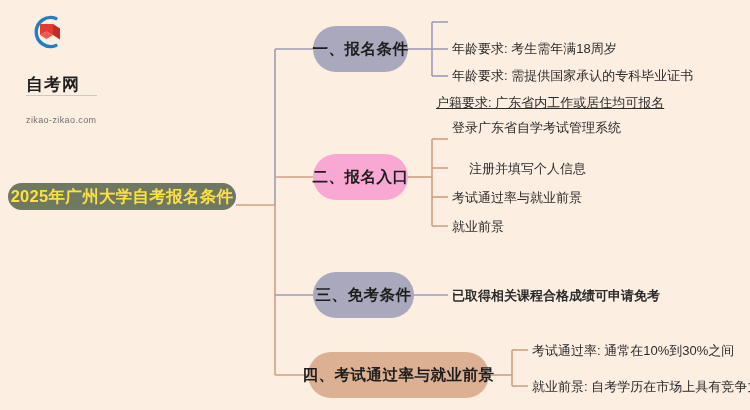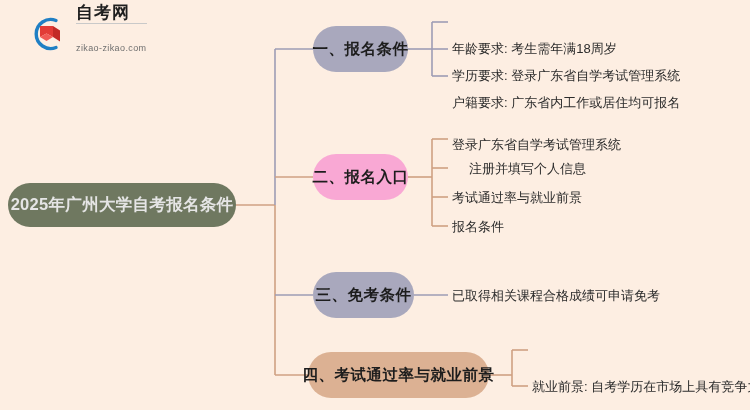--- a/index.html
+++ b/index.html
@@ -23,22 +23,23 @@
   }
 
   
   .logo-block {
     position: absolute;
     left: 26px;
     top: 12px;
     width: 150px;
     height: 42px;
     display: flex;
-    align-items: flex-end;
-    gap: 8px;
+    align-items: flex-start;
+    gap: 24px;
+    flex-direction: column;
   }
   .logo-mark {
     width: 42px;
     height: 40px;
     position: relative;
     flex: 0 0 auto;
   }
   .logo-text-wrap {
     display: flex;
     flex-direction: column;
@@ -80,24 +81,24 @@
     justify-content: center;
     box-sizing: border-box;
     white-space: nowrap;
     font-weight: 700;
     color: #1d1d1d;
   }
   .node-root {
     left: 8px;
     top: 183px;
     width: 228px;
-    height: 44px;
+    height: 27px;
     border-radius: 22px;
     background: #6f7860;
-    color: #e5e5e5;
+    color: #fde047;
     font-size: 16.5px;
     letter-spacing: 0.3px;
   }
   .node-branch {
     height: 46px;
     border-radius: 23px;
     font-size: 15.5px;
     letter-spacing: 0.5px;
   }
   .b1 { left: 313px; top: 26px;  width: 95px;  background: #a9a8bd; }
@@ -176,25 +177,26 @@
 
   <div class="node node-branch b1">一、报名条件</div>
 
   <div class="node node-branch b2">二、报名入口</div>
 
   <div class="node node-branch b4">四、考试通过率与就业前景</div>
 
   <div class="node node-branch b3">三、免考条件</div>
 
   <div class="leaf" style="left:452px; top:42px;">年龄要求: 考生需年满18周岁</div>
-  <div class="leaf" style="left:452px; top:69px;">学历要求: 登录广东省自学考试管理系统</div>
-  <div class="leaf" style="left:452px; top:96px;">户籍要求: 广东省内工作或居住均可报名</div>
-
-  <div class="leaf" style="left:452px; top:138px;">登录广东省自学考试管理系统</div>
+  <div class="leaf" style="left:452px; top:69px;">年龄要求: 需提供国家承认的专科毕业证书</div>
+  <div class="leaf" style="left:436px; top:96px;text-decoration:underline;">户籍要求: 广东省内工作或居住均可报名</div>
+
+  <div class="leaf" style="left:452px; top:121px;">登录广东省自学考试管理系统</div>
   <div class="leaf" style="left:452px; top:162px;margin-left:17px;">注册并填写个人信息</div>
   <div class="leaf" style="left:452px; top:191px;">考试通过率与就业前景</div>
-  <div class="leaf" style="left:452px; top:220px;">报名条件</div>
-
-  <div class="leaf" style="left:452px; top:289px;">已取得相关课程合格成绩可申请免考</div>
-
+  <div class="leaf" style="left:452px; top:220px;">就业前景</div>
+
+  <div class="leaf" style="left:452px; top:289px;font-weight:bold;">已取得相关课程合格成绩可申请免考</div>
+
+  <div class="leaf" style="left:532px; top:344px;">考试通过率: 通常在10%到30%之间</div>
   <div class="leaf" style="left:532px; top:380px;">就业前景: 自考学历在市场上具有竞争力</div>
 
 </div>
 
 </body></html>

